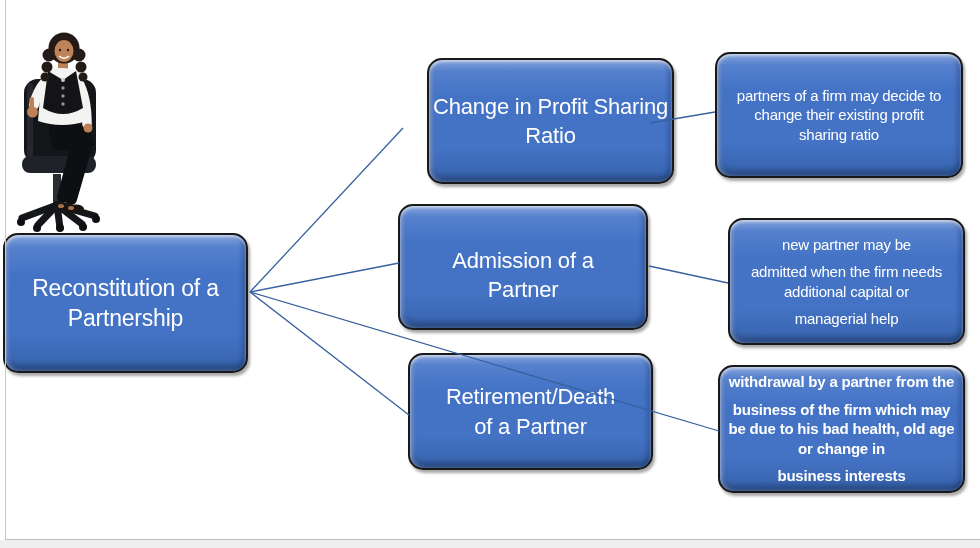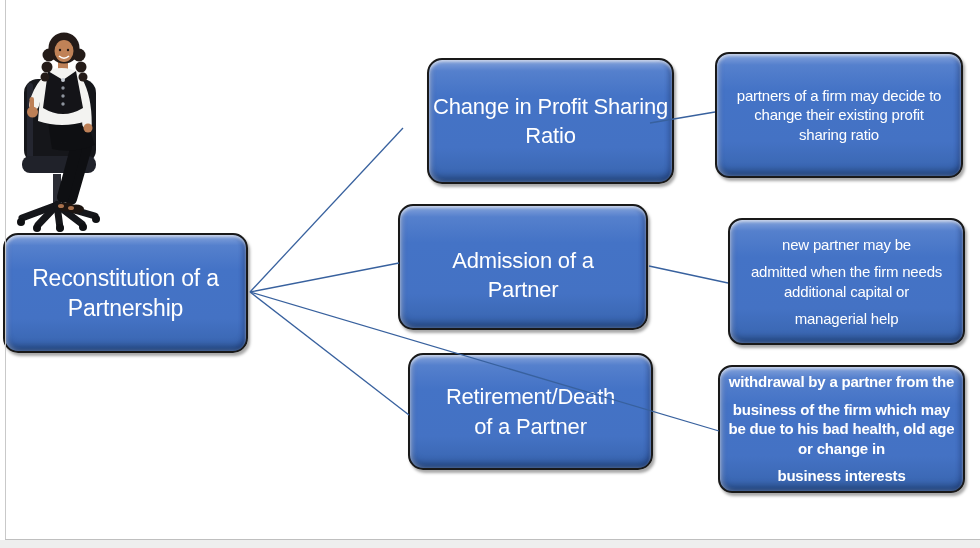--- a/index.html
+++ b/index.html
@@ -21,21 +21,21 @@
       inset -3px 0 4px rgba(20,40,90,.25),
       inset 0 -5px 7px rgba(14,34,80,.45),
       2px 3px 3px rgba(0,0,0,.35);
     color:#ffffff;display:flex;align-items:center;justify-content:center;
     text-align:center;
   }
   .node-label{font-size:22px;line-height:1.32;letter-spacing:-0.2px;}
   .root-node .node-label{font-size:23px;max-width:196px;}
   .lbl-wrap{display:inline-block;}
   .w190{max-width:196px;margin-top:16px;} .w175{max-width:188px;}
-  .desc{flex-direction:column;padding:8px 12px;border-radius:14px;}
+  .desc{flex-direction:column;padding:8px 12px;}
   .desc p{margin:4px 0;font-size:15px;line-height:1.3;letter-spacing:-0.2px;}
   .connector-layer{position:absolute;left:0;top:0;width:980px;height:548px;pointer-events:none;}
   .person{position:absolute;left:8px;top:27px;width:110px;height:205px;}
 </style>
 </head>
 <body>
 
 <div class="stage">
 
   <svg class="person" viewBox="0 0 110 205" aria-hidden="true">
@@ -101,21 +101,21 @@
       <circle cx="75" cy="50" r="4.5"></circle>
     </g>
 
     <ellipse cx="56" cy="24" rx="9.5" ry="11" fill="#c08257"></ellipse>
     <path d="M45,18 Q56,6 67,18 Q62,12 56,12 Q50,12 45,18 Z" fill="#241b18"></path>
     <circle cx="52" cy="23" r="1.2" fill="#231a16"></circle>
     <circle cx="60" cy="23" r="1.2" fill="#231a16"></circle>
     <path d="M51,29 Q56,33.5 61,29" stroke="#ffffff" stroke-width="1.6" fill="none"></path>
   </svg>
 
-  <div class="node root-node" style="left:3px;top:233px;width:245px;height:120px;">
+  <div class="node root-node" style="left:3px;top:233px;width:245px;height:140px;">
     <span class="node-label lbl-wrap">Reconstitution of a Partnership</span>
   </div>
 
   <div class="node" style="left:403px;top:58px;width:247px;height:126px;margin-left:24px;">
     <span class="node-label lbl-wrap">Change in Profit Sharing Ratio</span>
   </div>
   <div class="node desc" style="left:715px;top:52px;width:248px;height:126px;">
     <p>partners of a firm may decide to change their existing profit sharing ratio</p>
   </div>
 

